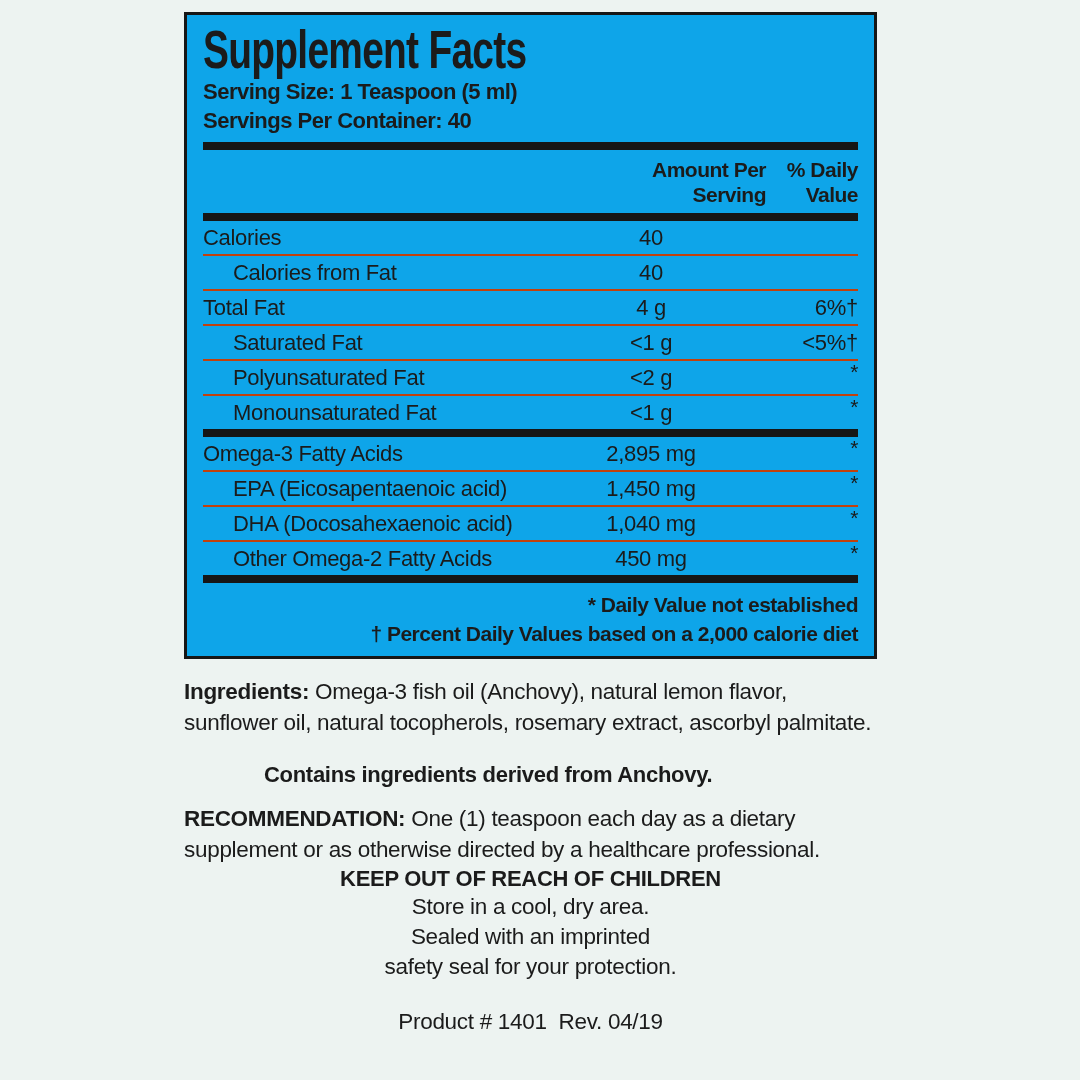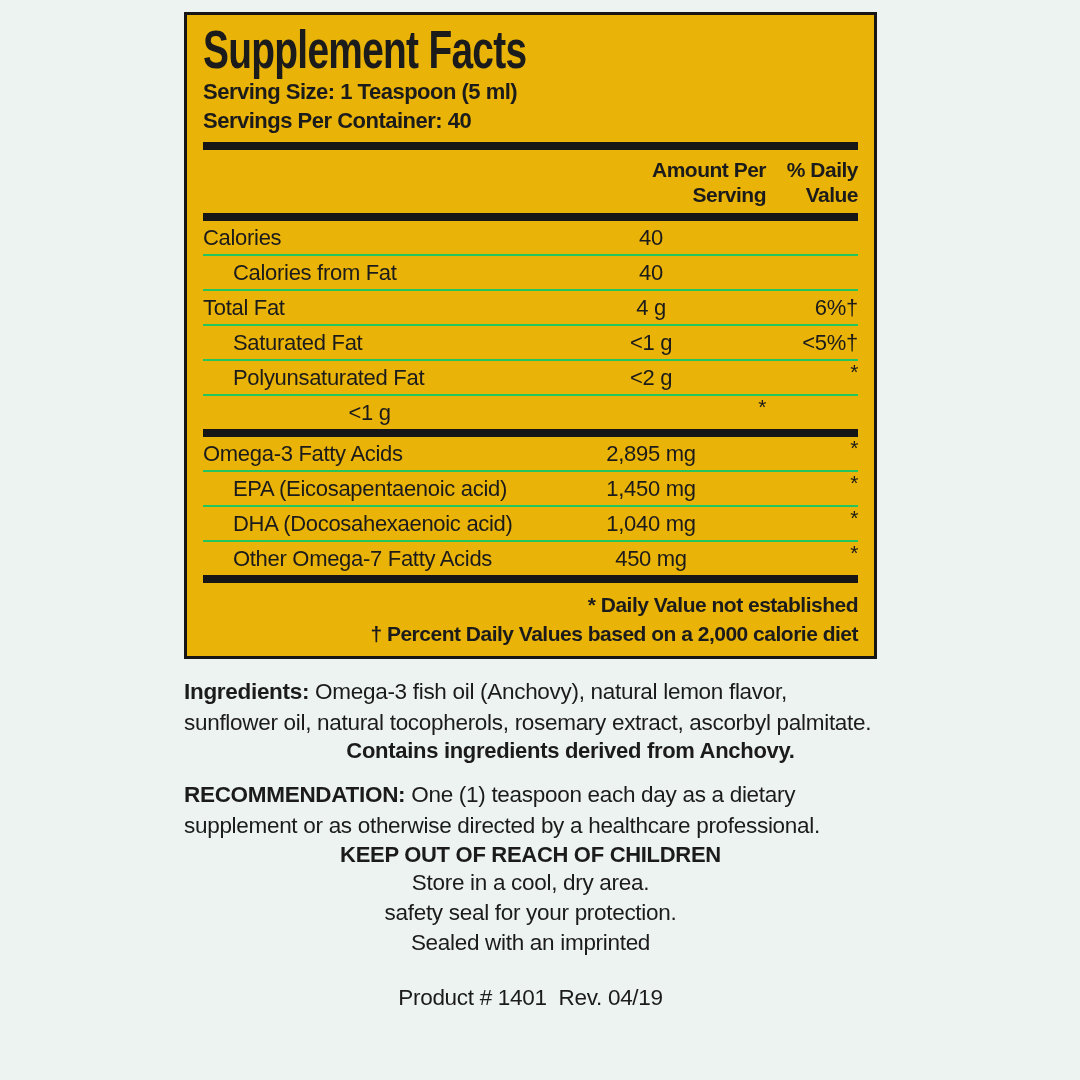--- a/index.html
+++ b/index.html
@@ -26,21 +26,21 @@
     top: 12px;
     width: 693px;
   }
 
   
   .facts-panel {
     box-sizing: border-box;
     width: 693px;
     border: 3px solid #161616;
     padding: 4px 16px 8px 16px;
-    background: #eab308;
+    background: #0ea5e9;
   }
   .facts-title {
     font-size: 54px;
     font-weight: bold;
     line-height: 56px;
     white-space: nowrap;
     transform: scaleX(0.72);
     transform-origin: 0 50%;
     letter-spacing: -1px;
     margin-top: 2px;
@@ -67,21 +67,21 @@
     font-weight: bold;
     line-height: 25px;
     text-align: right;
     letter-spacing: -0.5px;
   }
   .facts-row {
     display: grid;
     grid-template-columns: 1fr 230px 92px;
     align-items: center;
     height: 33px;
-    border-bottom: 2px solid #22c55e;
+    border-bottom: 2px solid #c2410c;
     font-size: 22px;
     letter-spacing: -0.3px;
   }
   .facts-section .facts-row:last-child { border-bottom: none; }
   .facts-row .name { text-align: left; white-space: nowrap; }
   .facts-row .name.indent { padding-left: 30px; }
   .facts-row .amount { text-align: center; white-space: nowrap; }
   .facts-row .dv { text-align: right; white-space: nowrap; }
   .facts-row .dv.raised { position: relative; top: -6px; font-size: 21px; }
 
@@ -95,25 +95,25 @@
 
   
   .ingredients {
     margin-top: 17px;
     font-size: 22.5px;
     line-height: 31px;
     letter-spacing: -0.3px;
   }
   .bold-inline { font-weight: bold; }
   .contains-line {
+    margin-top: 24px;
     padding-left: 80px;
     font-size: 22px;
     font-weight: bold;
     letter-spacing: -0.3px;
-    text-align: center;
   }
   .recommendation {
     margin-top: 15px;
     font-size: 22.5px;
     line-height: 31px;
     letter-spacing: -0.3px;
   }
   .warnings {
     text-align: center;
   }
@@ -184,20 +184,21 @@
               <div class="name indent">Saturated Fat</div>
               <div class="amount">&lt;1 g</div>
               <div class="dv">&lt;5%†</div>
             </div>
             <div class="facts-row">
               <div class="name indent">Polyunsaturated Fat</div>
               <div class="amount">&lt;2 g</div>
               <div class="dv raised">*</div>
             </div>
             <div class="facts-row">
+              <div class="name indent">Monounsaturated Fat</div>
               <div class="amount">&lt;1 g</div>
               <div class="dv raised">*</div>
             </div>
           </div>
           <div class="thick-bar"></div>
           <div class="facts-section">
             <div class="facts-row">
               <div class="name">Omega-3 Fatty Acids</div>
               <div class="amount">2,895 mg</div>
               <div class="dv raised">*</div>
@@ -206,21 +207,21 @@
               <div class="name indent">EPA (Eicosapentaenoic acid)</div>
               <div class="amount">1,450 mg</div>
               <div class="dv raised">*</div>
             </div>
             <div class="facts-row">
               <div class="name indent">DHA (Docosahexaenoic acid)</div>
               <div class="amount">1,040 mg</div>
               <div class="dv raised">*</div>
             </div>
             <div class="facts-row">
-              <div class="name indent">Other Omega-7 Fatty Acids</div>
+              <div class="name indent">Other Omega-2 Fatty Acids</div>
               <div class="amount">450 mg</div>
               <div class="dv raised">*</div>
             </div>
           </div>
           <div class="thick-bar"></div>
         </div>
 
       <div class="footnotes">
         <div class="footnote">* Daily Value not established</div>
         <div class="footnote">† Percent Daily Values based on a 2,000 calorie diet</div>
@@ -229,20 +230,20 @@
 
     <div class="ingredients"><span class="bold-inline">Ingredients:</span><span> Omega-3 fish oil (Anchovy), natural lemon flavor, sunflower oil, natural tocopherols, rosemary extract, ascorbyl palmitate.</span></div>
 
     <div class="contains-line">Contains ingredients derived from Anchovy.</div>
 
     <div class="recommendation"><span class="bold-inline">RECOMMENDATION:</span><span> One (1) teaspoon each day as a dietary supplement or as otherwise directed by a healthcare professional.</span></div>
 
     <div class="warnings">
       <div class="warnings-heading">KEEP OUT OF REACH OF CHILDREN</div>
       <div class="warnings-line">Store in a cool, dry area.</div>
+      <div class="warnings-line">Sealed with an imprinted</div>
       <div class="warnings-line">safety seal for your protection.</div>
-      <div class="warnings-line">Sealed with an imprinted</div>
     </div>
 
     <div class="product-footer">Product # 1401  Rev. 04/19</div>
 
   </div>
 </div>
 
 </body></html>

